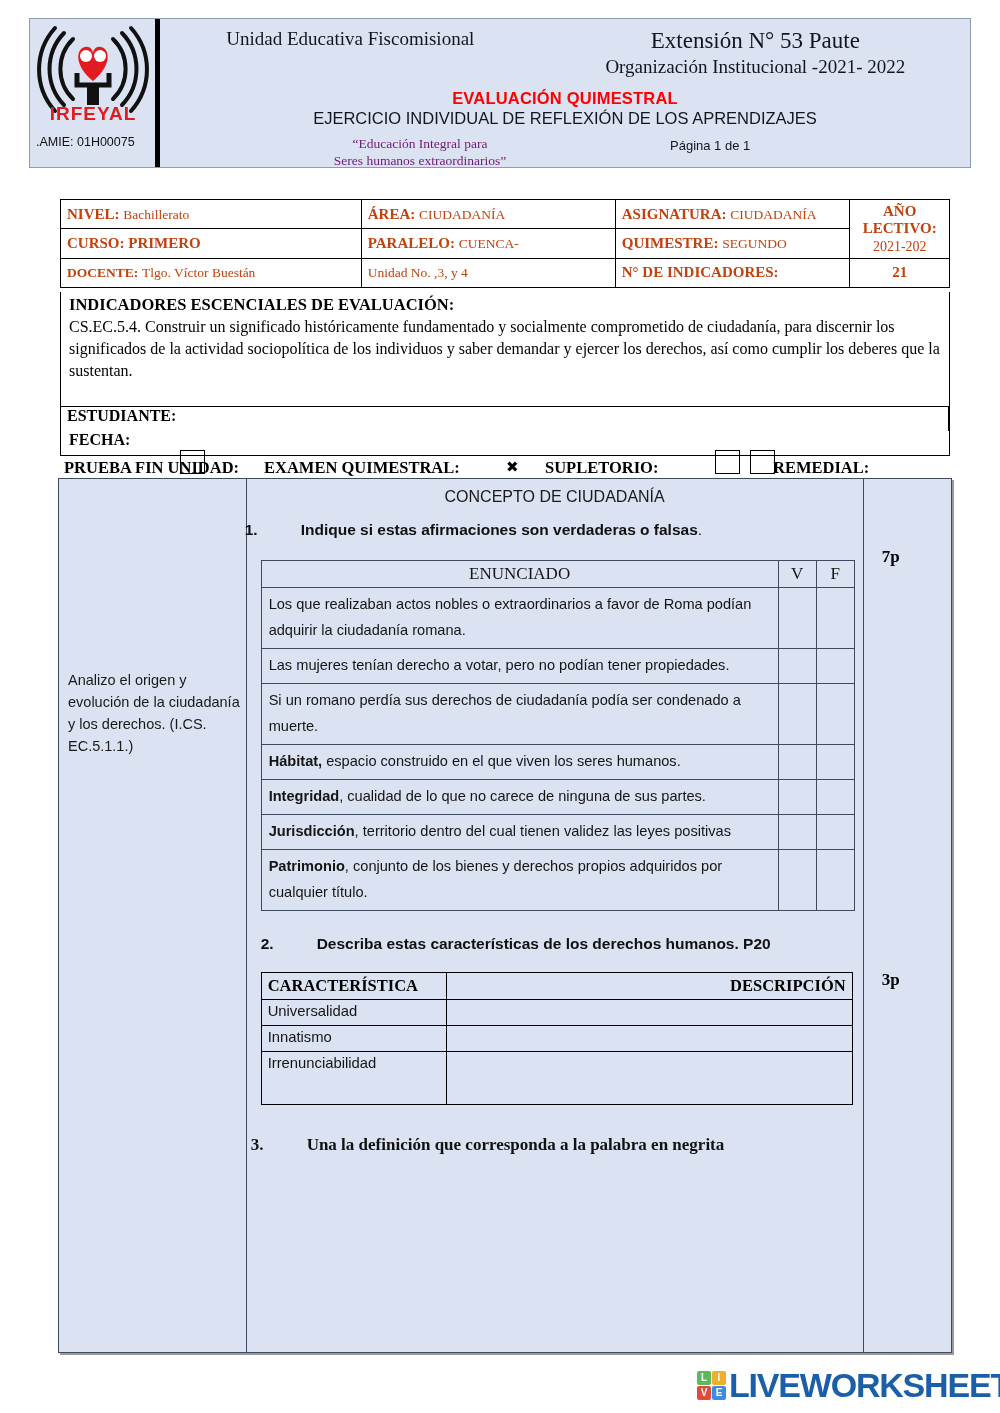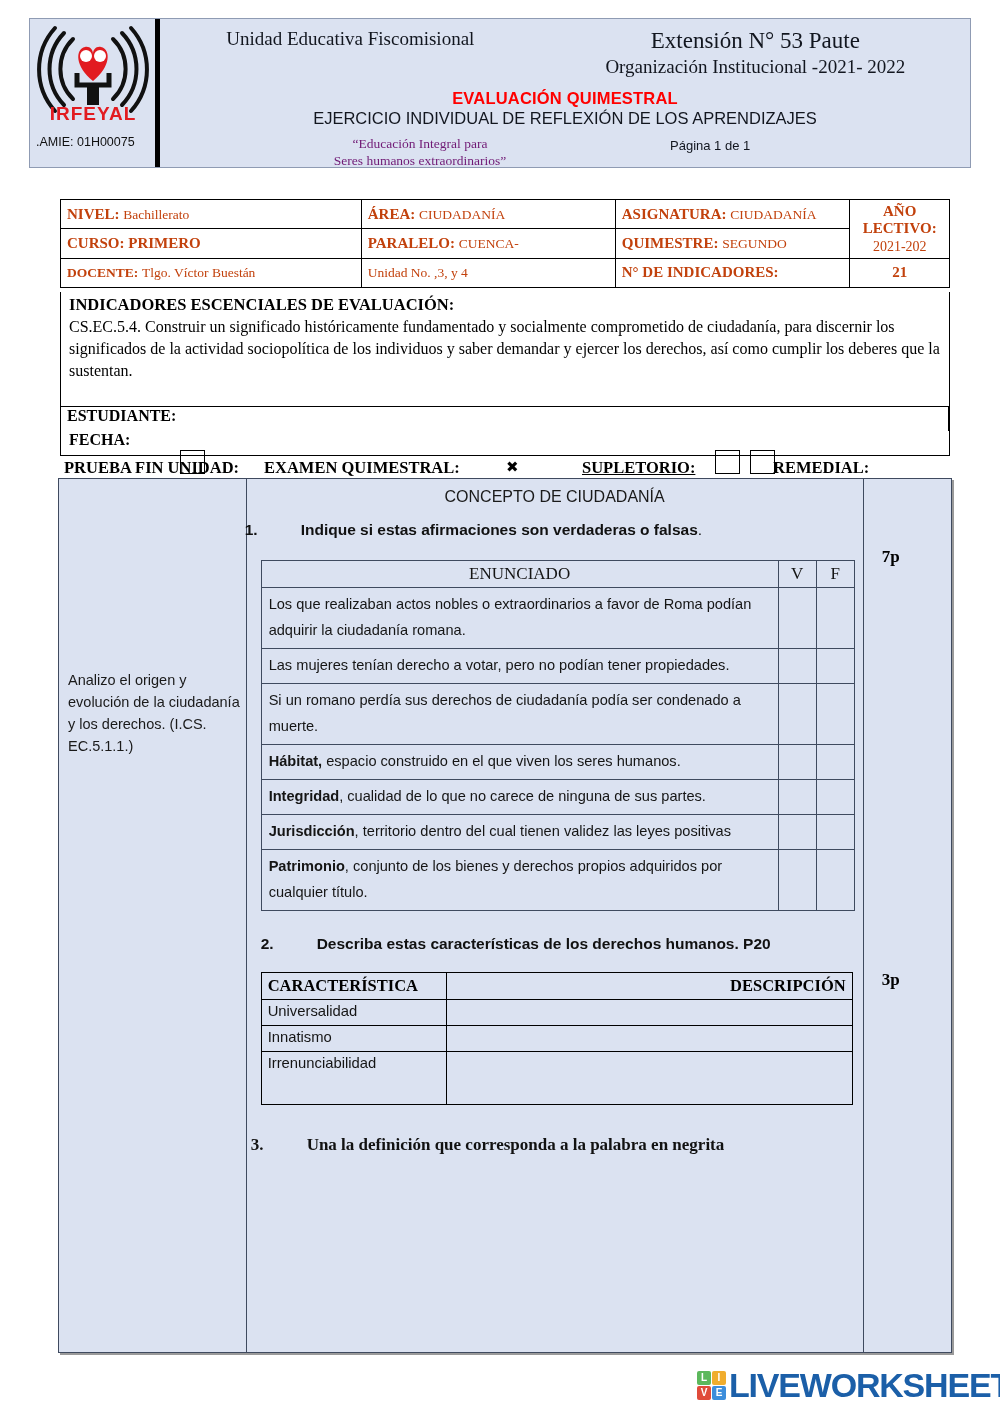--- a/index.html
+++ b/index.html
@@ -205,21 +205,21 @@
     font-family: "Liberation Serif", serif;
     font-weight: bold;
     font-size: 16.5px;
     color: #000;
     white-space: nowrap;
   }
   .prueba-row span.seg { position: absolute; top: 0; }
   .pr-1 { left: 4px; }
   .pr-2 { left: 204px; }
   .pr-mark { left: 446px; font-family: "DejaVu Sans", sans-serif; font-size: 15px; }
-  .pr-3 { left: 522px; text-decoration: underline; }
+  .pr-3 { left: 485px; }
   .pr-4 { left: 713px; }
   .mini-box {
     position: absolute;
     width: 25px; height: 24px;
     border: 1.6px solid #000;
     background: transparent;
     top: -8px;
   }
   .mb-1 { left: 120px; }
   .mb-2 { left: 655px; }

